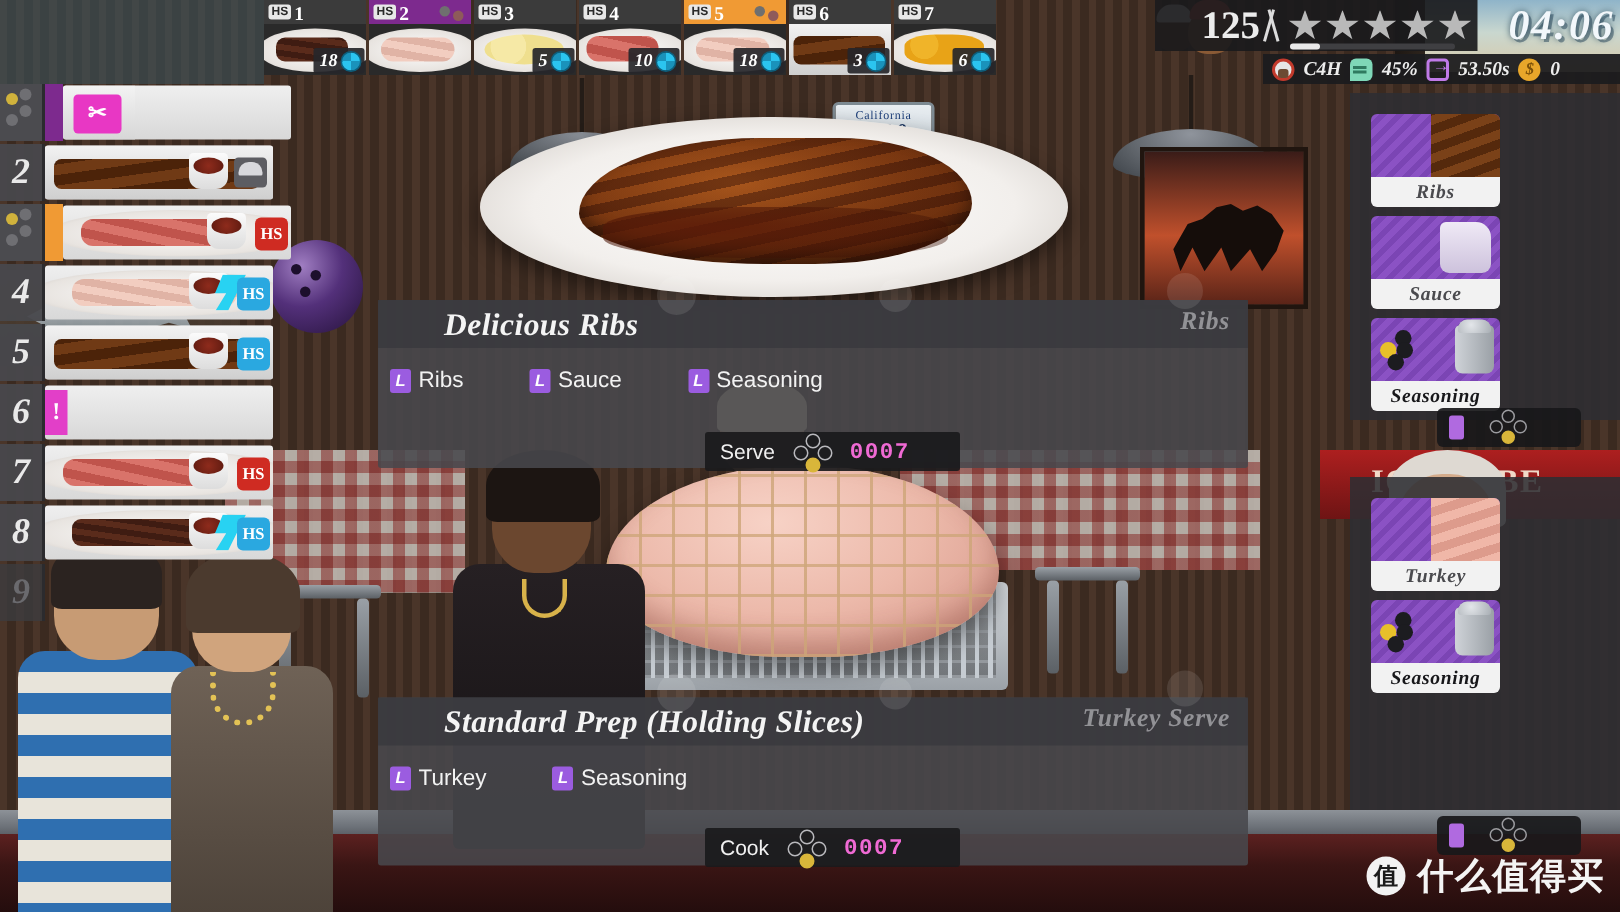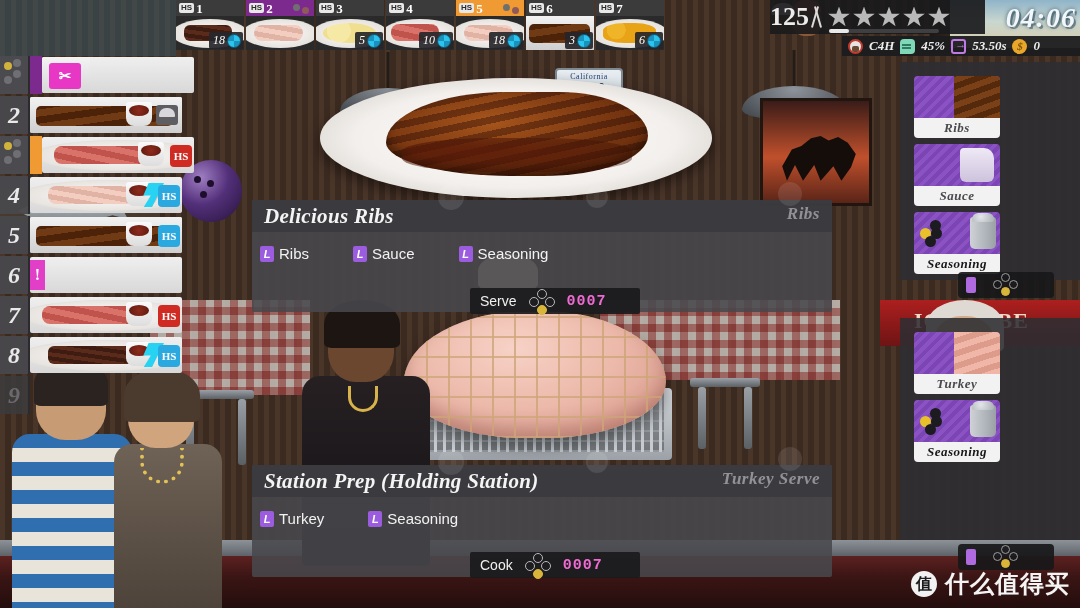--- a/index.html
+++ b/index.html
@@ -177,21 +177,21 @@
   .hs-head .dots { position:absolute; right:3px; top:4px; width:18px; height:10px; }
   .hs-head .dots i { position:absolute; width:7px; height:7px; border-radius:50%; background:#6f6f6f; }
   .hs-head .dots i:nth-child(1){ left:0; top:0; }
   .hs-head .dots i:nth-child(2){ left:9px; top:3px; background:#8e5a5a; }
   .hs-photo { position: relative; width: 68px; height: 34px; overflow: hidden; background:#2a2a2a; }
   .hs-count {
     position: absolute; right: 1px; bottom: 1px; height: 17px;
     display: flex; align-items: center; background: rgba(38,38,42,.92);
     border-radius: 2px; padding: 0 2px 0 4px;
   }
-  .hs-count .n { color:#fff; font-size:12px; font-style:italic; font-weight:normal; font-family:"Liberation Serif",serif; margin-right:2px; }
+  .hs-count .n { color:#fff; font-size:12px; font-style:italic; font-weight:bold; font-family:"Liberation Serif",serif; margin-right:2px; }
   .hs-count .fan {
     width:14px; height:14px; border-radius:50%;
     background: conic-gradient(#2bc4ef 0 25%, #1a92bb 25% 50%, #2bc4ef 50% 75%, #1a92bb 75% 100%);
     border: 1px solid #0d5f7d;
   }
 
   
   .food { position:absolute; inset:0; }
   .food.plate::before {
     content:""; position:absolute; left:-6%; top:8%; width:112%; height:86%;
@@ -227,21 +227,21 @@
   .food.darkribs::after {
     content:""; position:absolute; left:4%; top:24%; width:90%; height:56%;
     background: repeating-linear-gradient(-8deg,#703a15 0 7px,#4c2309 7px 14px);
     border-radius: 5px;
   }
 
   
   .score-strip {
     position: absolute; left: 770px; top: 0; width: 215px; height: 34px;
     background: rgba(26,26,28,.92);
-    display: flex; align-items: center; padding-right: 4px;
+    display: flex; align-items: center; justify-content: flex-end; padding-right: 4px;
   }
   .score-num { color:#ececec; font-size:26px; font-weight:bold; font-family:"Liberation Serif",serif; line-height:26px; }
   .utensils { width:13px; height:22px; margin: 0 5px 0 1px; position:relative; }
   .utensils::before, .utensils::after {
     content:""; position:absolute; top:0; width:2px; height:22px; background:#dcdcdc;
   }
   .utensils::before { left:4px; transform: rotate(16deg); }
   .utensils::after  { left:7px; transform: rotate(-16deg); }
   .stars { display:flex; gap:3px; position:relative; }
   .star { width:22px; height:21px; background:#b9b9b9;
@@ -343,21 +343,21 @@
 
   
   .recipe {
     position: absolute; width: 580px;
     background: rgba(72,72,76,.88);
     border-radius: 2px;
   }
   .recipe .title-row {
     position: relative; height: 32px;
     background: rgba(58,58,62,.9);
-    display:flex; align-items:center;
+    display:flex; align-items:center;padding-left:32px;
   }
   .recipe .title {
     color:#f4f4f4; font-size:21px; font-style:italic; font-weight:bold;
     font-family:"Liberation Serif", serif; padding-left: 12px; letter-spacing:.3px;
   }
   .recipe .hand-label {
     position:absolute; right:12px; top:4px;
     color:#c8c8cc; font-size:17px; font-style:italic; font-weight:bold;
     font-family:"Liberation Serif", serif; opacity:.62;
     letter-spacing:.5px;
@@ -831,21 +831,21 @@
       <i class="top"></i>
         <i class="left"></i>
         <i class="right"></i>
         <i class="bot"></i>
     </span>
     <span class="code">0007</span>
   </div>
 
   <div class="recipe" style="left:252px; top:465px;">
     <div class="title-row">
-      <span class="title">Station Prep (Holding Station)</span>
+      <span class="title">Standard Prep (Holding Slices)</span>
       <span class="hand-label">Turkey Serve</span>
     </div>
     <div class="ing-row">
       <span class="ing">
         <i class="key">L</i>
         <span class="nm">Turkey</span>
       </span>
       <span class="ing">
         <i class="key">L</i>
         <span class="nm">Seasoning</span>

